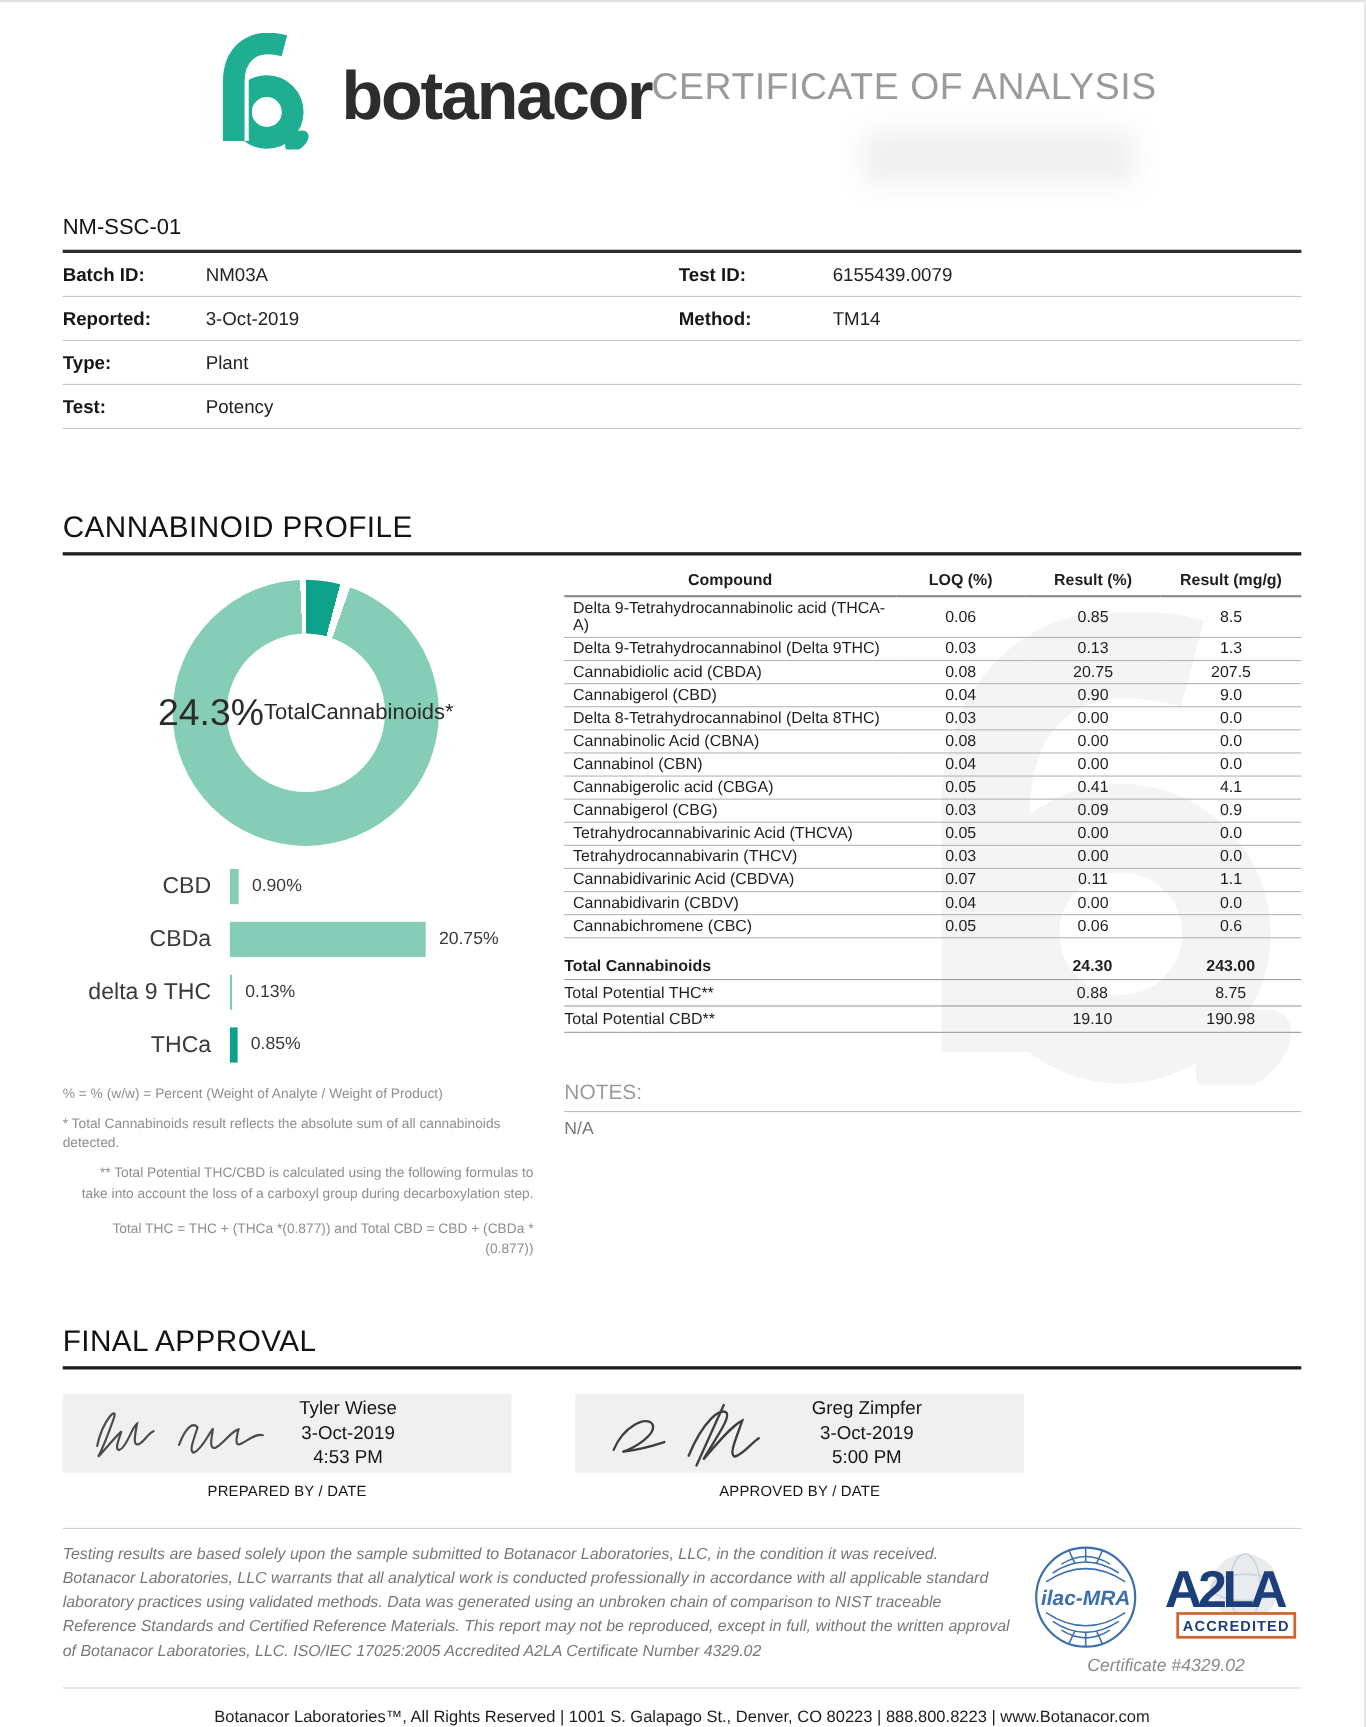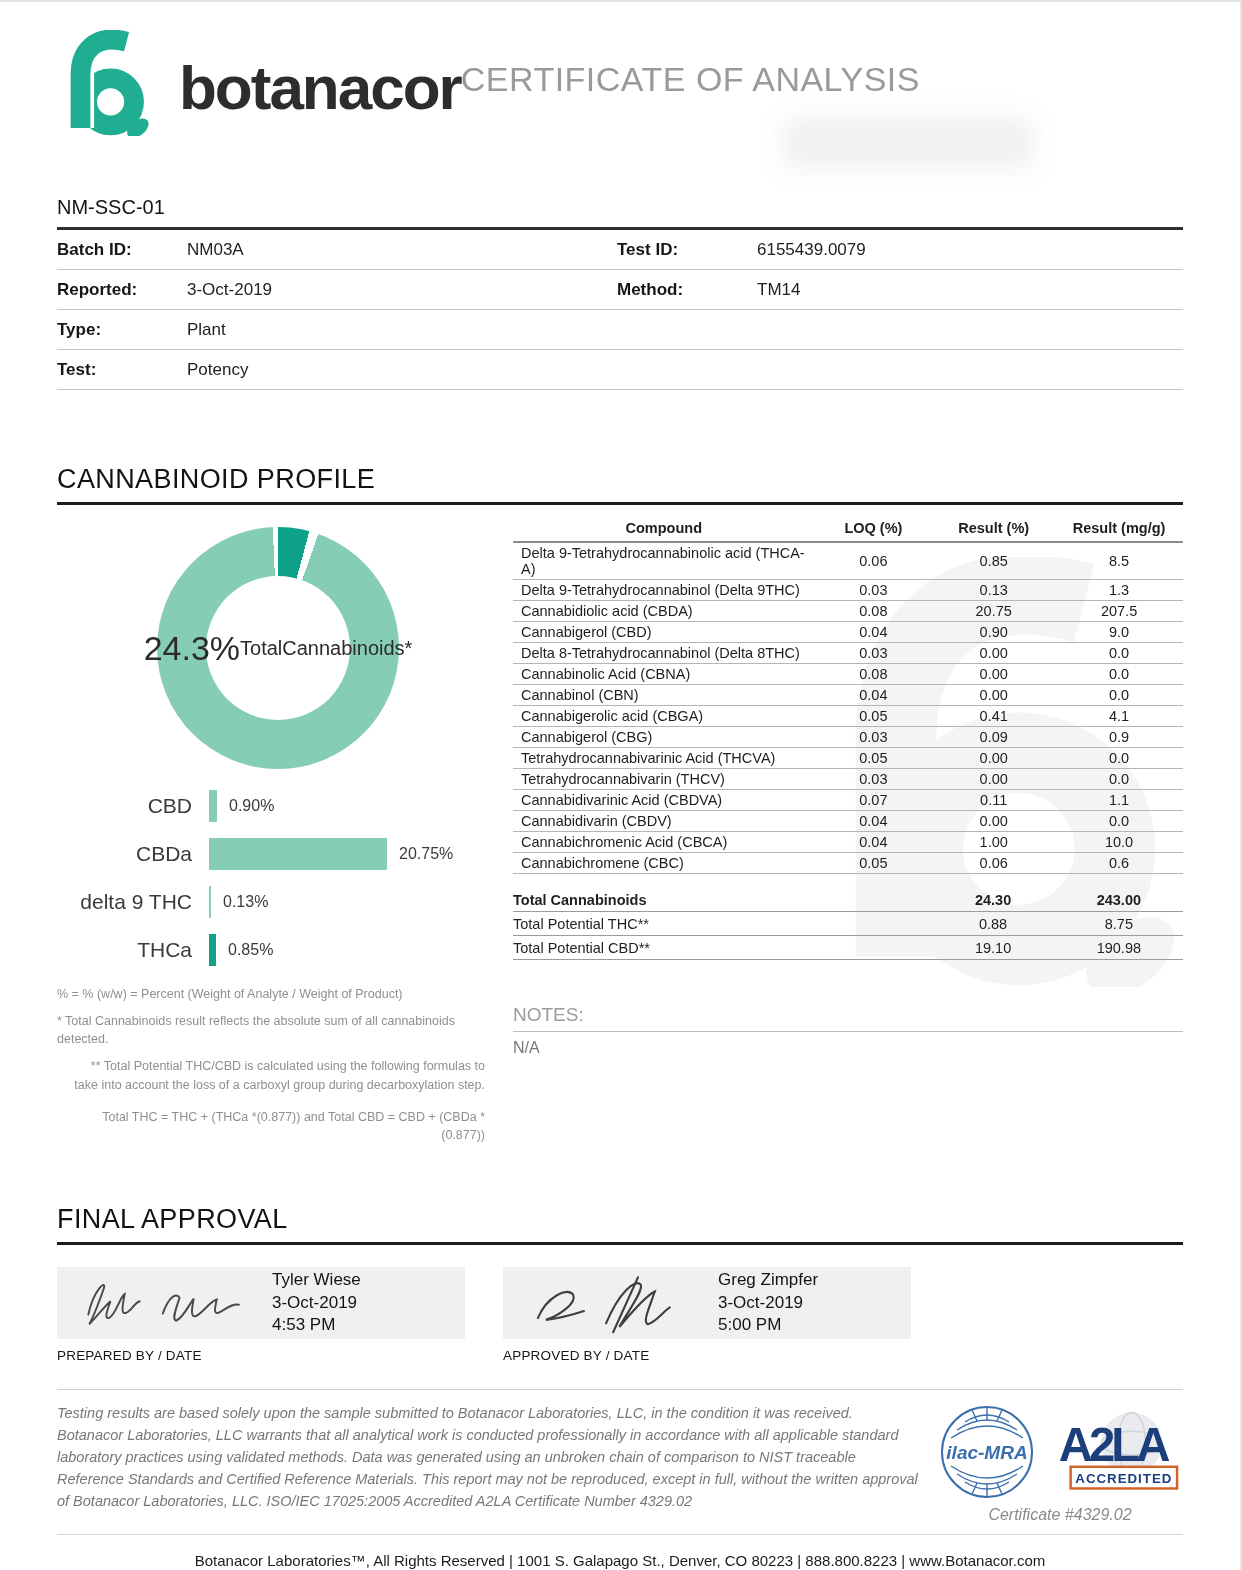--- a/index.html
+++ b/index.html
@@ -1,21 +1,21 @@
 <!DOCTYPE html>
 <html><head>
 <meta charset="utf-8">
 <style>
   * { box-sizing: border-box; }
   body { margin:0; background:#fff; font-family:"Liberation Sans", sans-serif; color:#1f1f1f; }
   .page { width:1242px; height:1570px; position:relative; background:#fff; padding:28px 57px 0 57px;
           border-top:2px solid #e2e2e2; border-right:2px solid #e6e6e6; overflow:hidden; }
 
   
-  .hdr { display:flex; align-items:flex-start; justify-content:flex-start; height:118px; position:relative; }
+  .hdr { display:flex; align-items:flex-start; justify-content:center; height:118px; position:relative; }
   .brandwrap { display:flex; align-items:center; gap:28px; }
   .brand-text { font-size:62px; font-weight:700; letter-spacing:-2px; color:#2d2d2d; line-height:1; margin-top:10px; }
   .doc-title { font-size:34px; color:#9a9a9a; letter-spacing:.5px; margin-top:30px; font-stretch:condensed; }
   .smudge { position:absolute; top:88px; right:150px; width:250px; height:50px;
             background:rgba(130,130,130,.12); filter:blur(12px); border-radius:10px; }
 
   
   .sample { margin-top:48px; }
   .sample-name { font-size:20px; color:#141414; padding-bottom:8px; }
   .sample-grid { border-top:3px solid #2f2f2f; }
@@ -66,21 +66,21 @@
   .totals td.c { text-align:center; }
 
   .notes { margin-top:44px; position:relative; z-index:1; }
   .notes-h { font-size:19px; color:#9b9b9b; border-bottom:1px solid #bdbdbd; padding-bottom:5px; }
   .notes-v { font-size:16px; color:#777; margin-top:7px; }
 
   .watermark { position:absolute; top:40px; right:-24px; z-index:0; opacity:1; }
 
   
   .approval { margin-top:46px; }
-  .sig-row { display:flex; margin-top:22px; gap:38px; }
+  .sig-row { display:flex; margin-top:22px; gap:58px;text-align:center; }
   .sig-block { width:408px; }
   .sig-box { background:#f0f0f0; height:72px; display:flex; align-items:center; padding:4px 10px; }
   .sig-img { width:195px; height:62px; flex:0 0 auto; }
   .sig-text { font-size:17px; color:#141414; line-height:1.32; padding-left:10px; }
   .sig-label { margin-top:9px; font-size:13.5px; color:#151515; letter-spacing:.2px; }
 
   
   .legal { display:flex; margin-top:26px; border-top:1px solid #cfcfcf; padding-top:12px; gap:16px; }
   .disclaimer { width:885px; font-size:14.5px; font-style:italic; color:#787878; line-height:1.52; }
   .logos { flex:1; display:flex; flex-direction:column; align-items:center; }
@@ -272,26 +272,20 @@
                 <td class="name">Cannabidivarinic Acid  (CBDVA)</td>
                 <td class="c">0.07</td>
                 <td class="c">0.11</td>
                 <td class="c">1.1</td>
               </tr>
               <tr>
                 <td class="name">Cannabidivarin  (CBDV)</td>
                 <td class="c">0.04</td>
                 <td class="c">0.00</td>
                 <td class="c">0.0</td>
-              </tr>
-              <tr>
-                <td class="name">Cannabichromenic Acid  (CBCA)</td>
-                <td class="c">0.04</td>
-                <td class="c">1.00</td>
-                <td class="c">10.0</td>
               </tr>
               <tr>
                 <td class="name">Cannabichromene  (CBC)</td>
                 <td class="c">0.05</td>
                 <td class="c">0.06</td>
                 <td class="c">0.6</td>
               </tr>
             </tbody>
         </table>
         <table class="totals">

